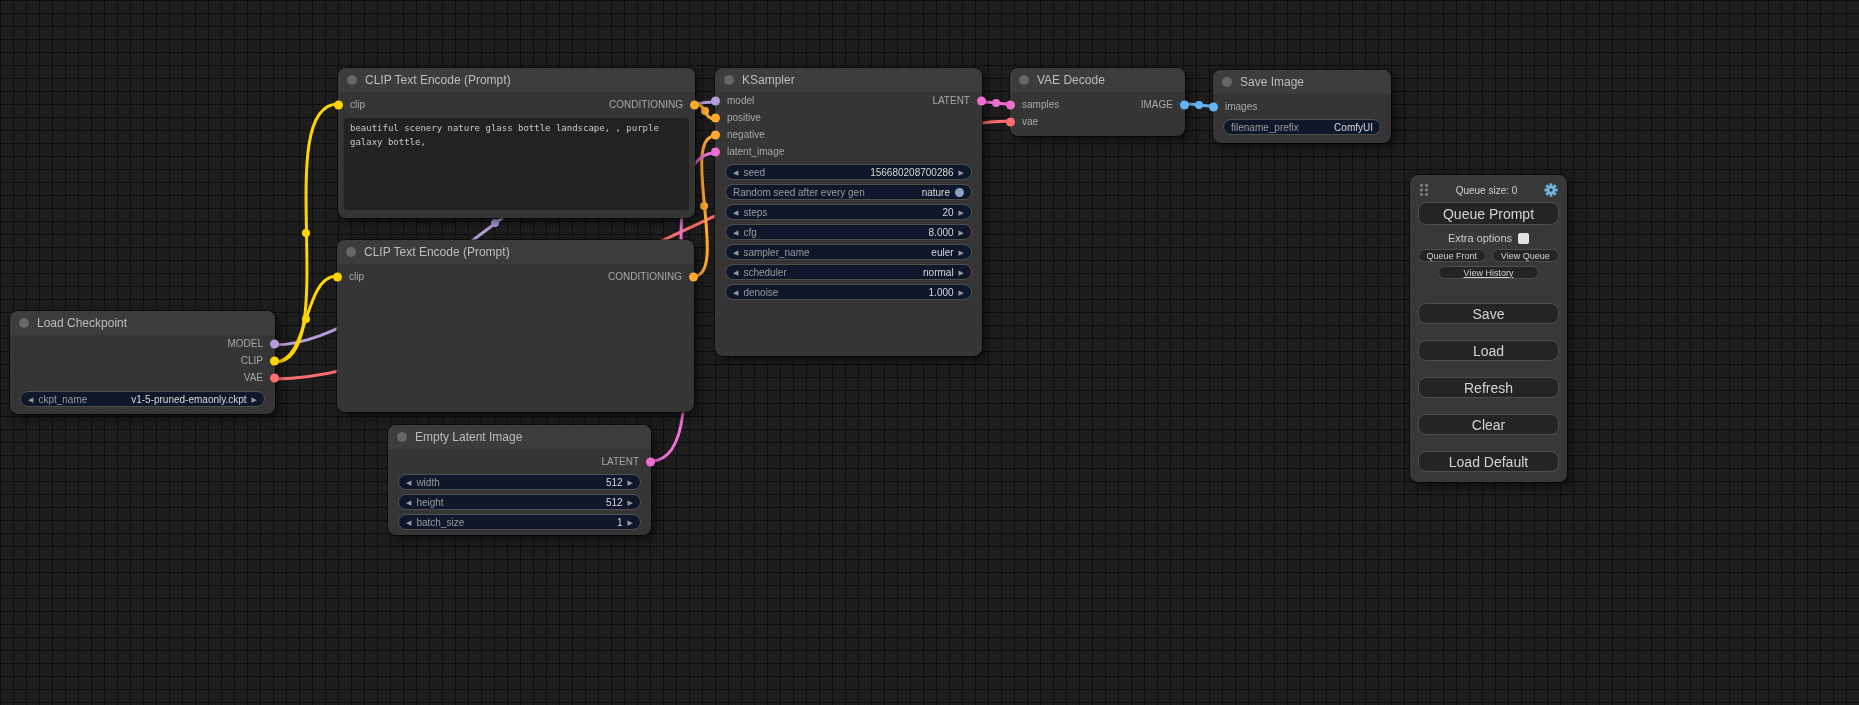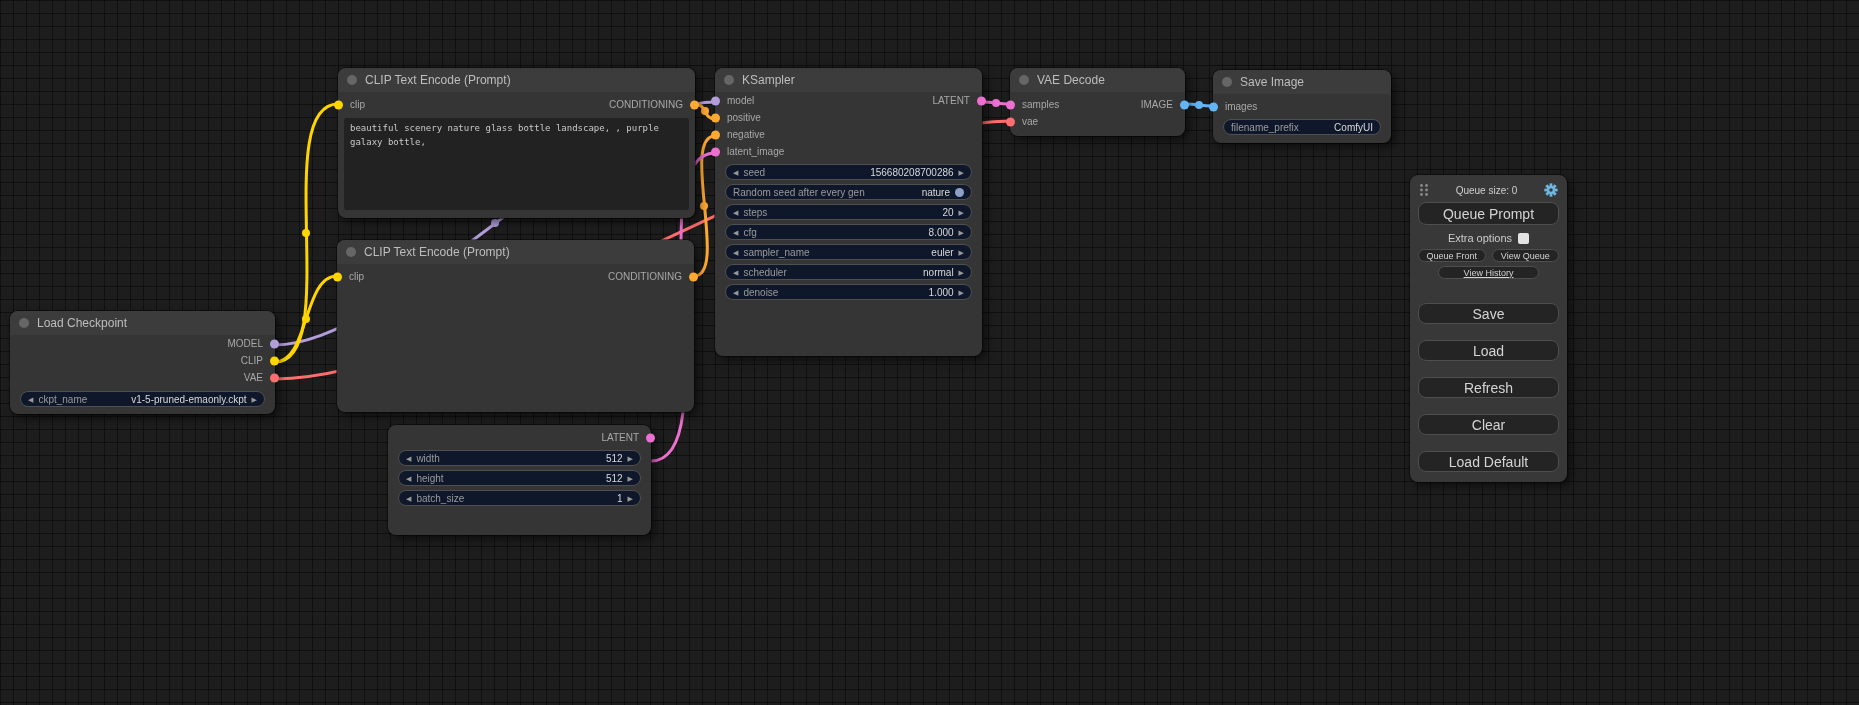--- a/index.html
+++ b/index.html
@@ -160,20 +160,24 @@
   </div>
   <div class="slot-row pad-top">
     <span class="slot-dot in" style="background: rgb(255, 213, 0);"></span>
     <span class="slot-label in">clip</span>
     <span class="slot-label out">CONDITIONING</span>
     <span class="slot-dot out" style="background: rgb(255, 169, 49);"></span>
   </div>
 </div>
 
 <div class="node" style="left:388px;top:425px;width:263px;height:110px">
+  <div class="node-title">
+    <span class="title-dot" style="background: rgb(102, 102, 102);"></span>
+    <span>Empty Latent Image</span>
+  </div>
   <div class="slot-row pad-top">
     <span class="slot-label out">LATENT</span>
     <span class="slot-dot out" style="background: rgb(238, 111, 210);"></span>
   </div>
   <div class="widget">
     <span class="arrow">◀</span>
     <span class="w-label">width</span>
     <span class="w-value">512</span>
     <span class="arrow">▶</span>
   </div>

